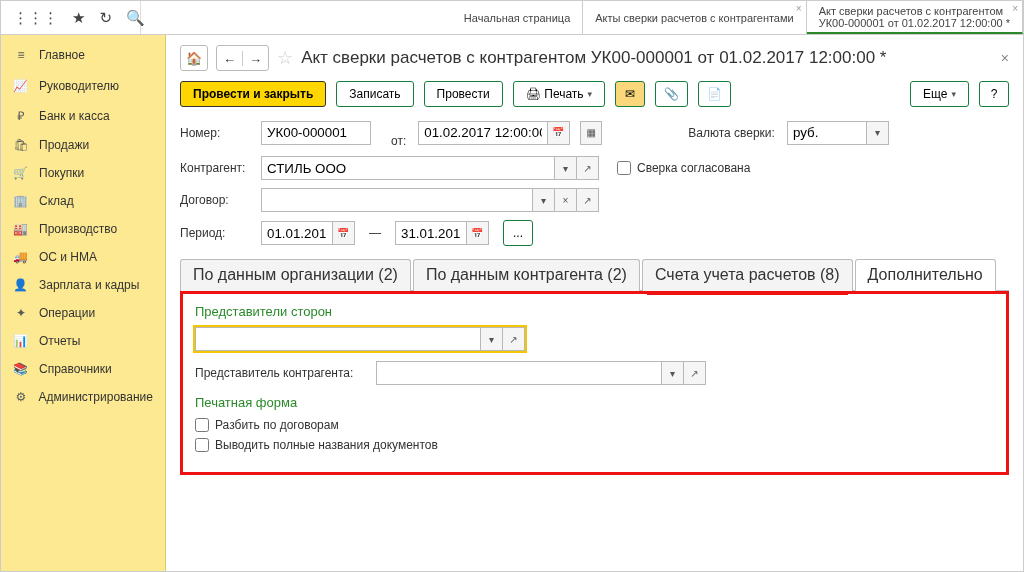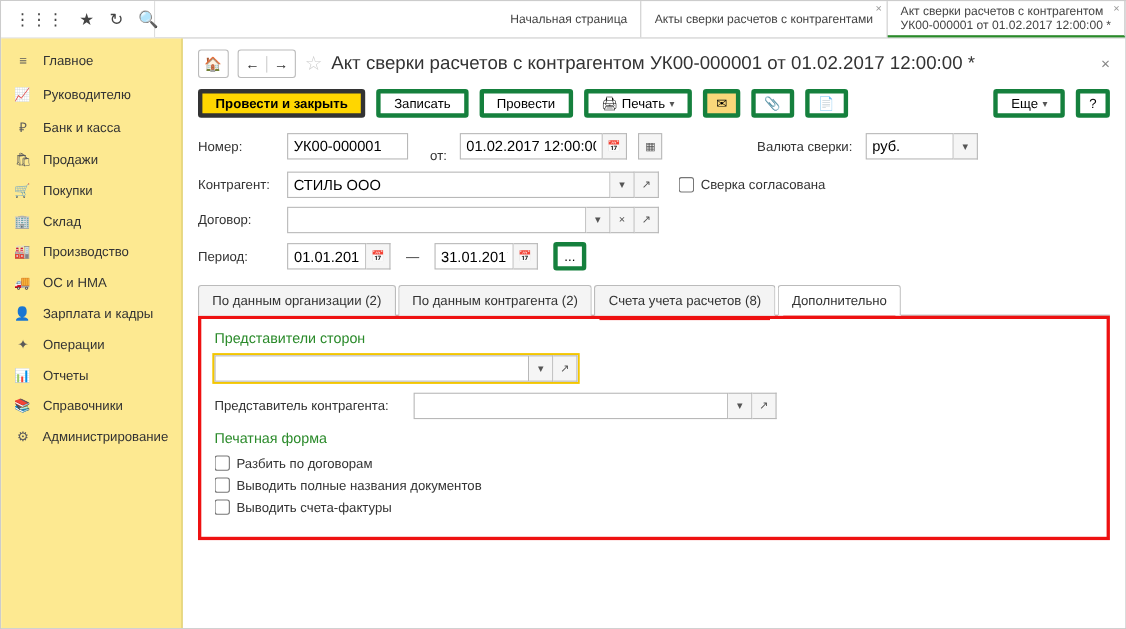--- a/index.html
+++ b/index.html
@@ -18,37 +18,37 @@
 .side-item.burger { padding-bottom: 10px; }
 .main { flex: 1; padding: 10px 14px 14px 14px; overflow: hidden; position: relative; }
 .header-row { display: flex; align-items: center; gap: 8px; margin-bottom: 10px; }
 .hbtn { height: 26px; min-width: 28px; border: 1px solid #bbb; border-radius: 3px; background: #fff; display: flex; align-items: center; justify-content: center; cursor: pointer; font-size: 13px; }
 .hbtn.arrowgrp { padding: 0; }
 .hbtn.arrowgrp span { padding: 0 6px; }
 .hbtn.arrowgrp span:first-child { border-right: 1px solid #ccc; }
 .title { font-size: 17px; font-weight: normal; color: #333; flex: 1; }
 .close-main { font-size: 14px; color: #888; cursor: pointer; }
 .cmdbar { display: flex; align-items: center; gap: 10px; margin-bottom: 10px; }
-.btn { height: 26px; padding: 0 12px; border: 4px solid #15803d; border-radius: 3px; background: #fff; cursor: pointer; font-size: 12px; display: flex; align-items: center; }
+.btn { height: 26px; padding: 0 12px; border: 1px solid #15803d; border-radius: 3px; background: #fff; cursor: pointer; font-size: 12px; display: flex; align-items: center; }
 .btn.primary { background: #ffd600; border-color: #333; font-weight: bold; }
 .btn.icon { min-width: 30px; padding: 0 8px; justify-content: center; }
 .btn.dropdown::after { content: " ▾"; font-size: 9px; margin-left: 4px; color: #555; }
 .cmdbar .spacer { flex: 1; }
 .form-row { display: flex; align-items: center; gap: 6px; margin-bottom: 8px; }
 .lbl { width: 75px; color: #333; }
 .inp { height: 24px; border: 1px solid #b8b8b8; padding: 0 5px; background: #fff; }
 .inp.date { width: 130px; }
 .inp.num { width: 110px; }
 .ibtn { height: 24px; width: 22px; border: 1px solid #b8b8b8; border-left: none; background: #f5f5f5; display: flex; align-items: center; justify-content: center; font-size: 10px; cursor: pointer; color: #555; }
 .ibtn.standalone { border-left: 1px solid #b8b8b8; margin-left: 4px; }
 .inpgrp { display: flex; }
 .chk { display: flex; align-items: center; gap: 6px; }
 .chk input { width: 14px; height: 14px; }
 .mtabs { display: flex; border-bottom: 1px solid #bbb; margin-top: 12px; }
-.mtab { padding: 6px 12px; border: 1px solid #bbb; border-bottom: none; background: #f4f4f4; margin-right: 2px; font-size: 12px; cursor: pointer; border-radius: 3px 3px 0 0; position: relative; top: 1px; }
+.mtab { padding: 6px 12px; border: 1px solid #bbb; border-bottom: none; background: #f4f4f4; margin-right: 2px; font-size: 16px; cursor: pointer; border-radius: 3px 3px 0 0; position: relative; top: 1px; }
 .mtab.active { background: #fff; border-bottom: 1px solid #fff; }
 .mtab.underlined::after { content: ""; position: absolute; left: 4px; right: 4px; bottom: -4px; height: 3px; background: #e11; }
 .panel { border: 3px solid #e11; border-top: 3px solid #e11; padding: 10px 12px 14px 12px; margin-top: 0; }
 .section-title { color: #2a8a2a; font-size: 13px; margin-bottom: 8px; }
 .rep-row { display: flex; align-items: center; gap: 6px; margin-bottom: 10px; }
 .rep-lbl { width: 175px; }
 .rep-inp { flex: 1; display: flex; }
 .rep-inp .inp { flex: 1; }
 .highlight { box-shadow: 0 0 0 2px #f3c600; }
 .checks .chk { margin-bottom: 6px; }
@@ -241,20 +241,16 @@
       <div class="section-title">Печатная форма</div>
       <div class="checks">
         <label class="chk">
             <input type="checkbox" style="">
             <span>Разбить по договорам</span>
           </label>
         <label class="chk">
             <input type="checkbox" style="">
             <span>Выводить полные названия документов</span>
           </label>
-        <label class="chk">
-            <input type="checkbox" style="">
-            <span>Выводить счета-фактуры</span>
-          </label>
       </div>
     </div>
   </div>
 </div>
 
 </body></html>

